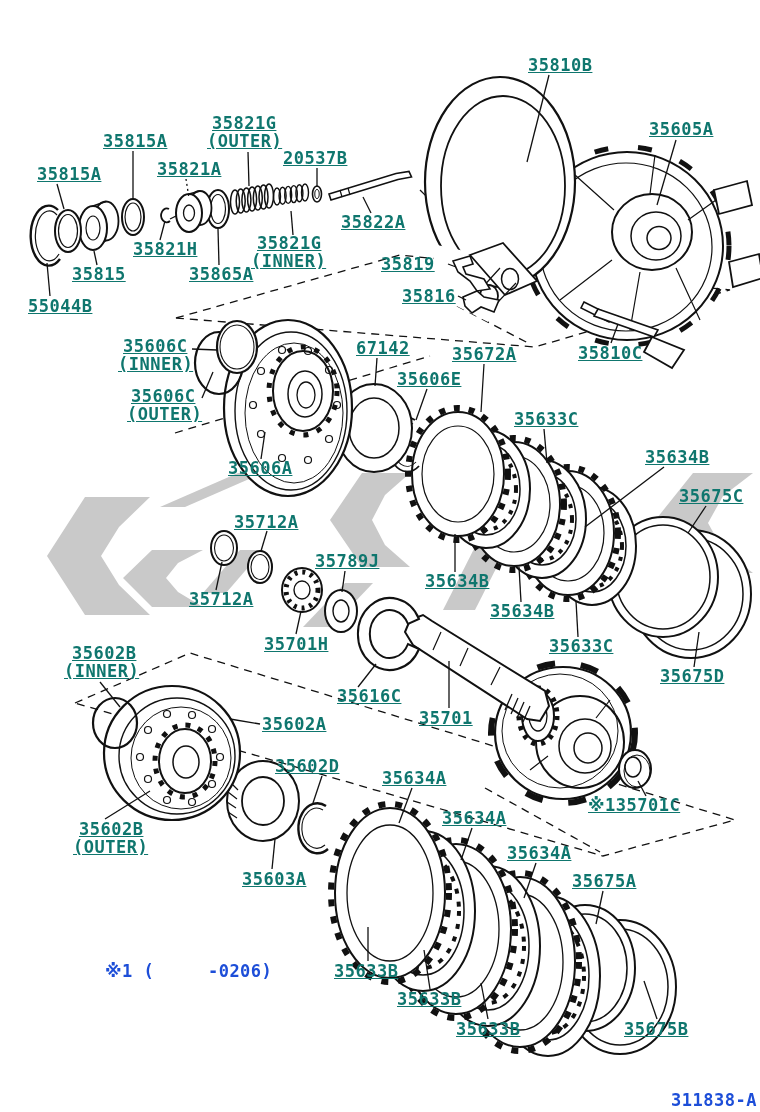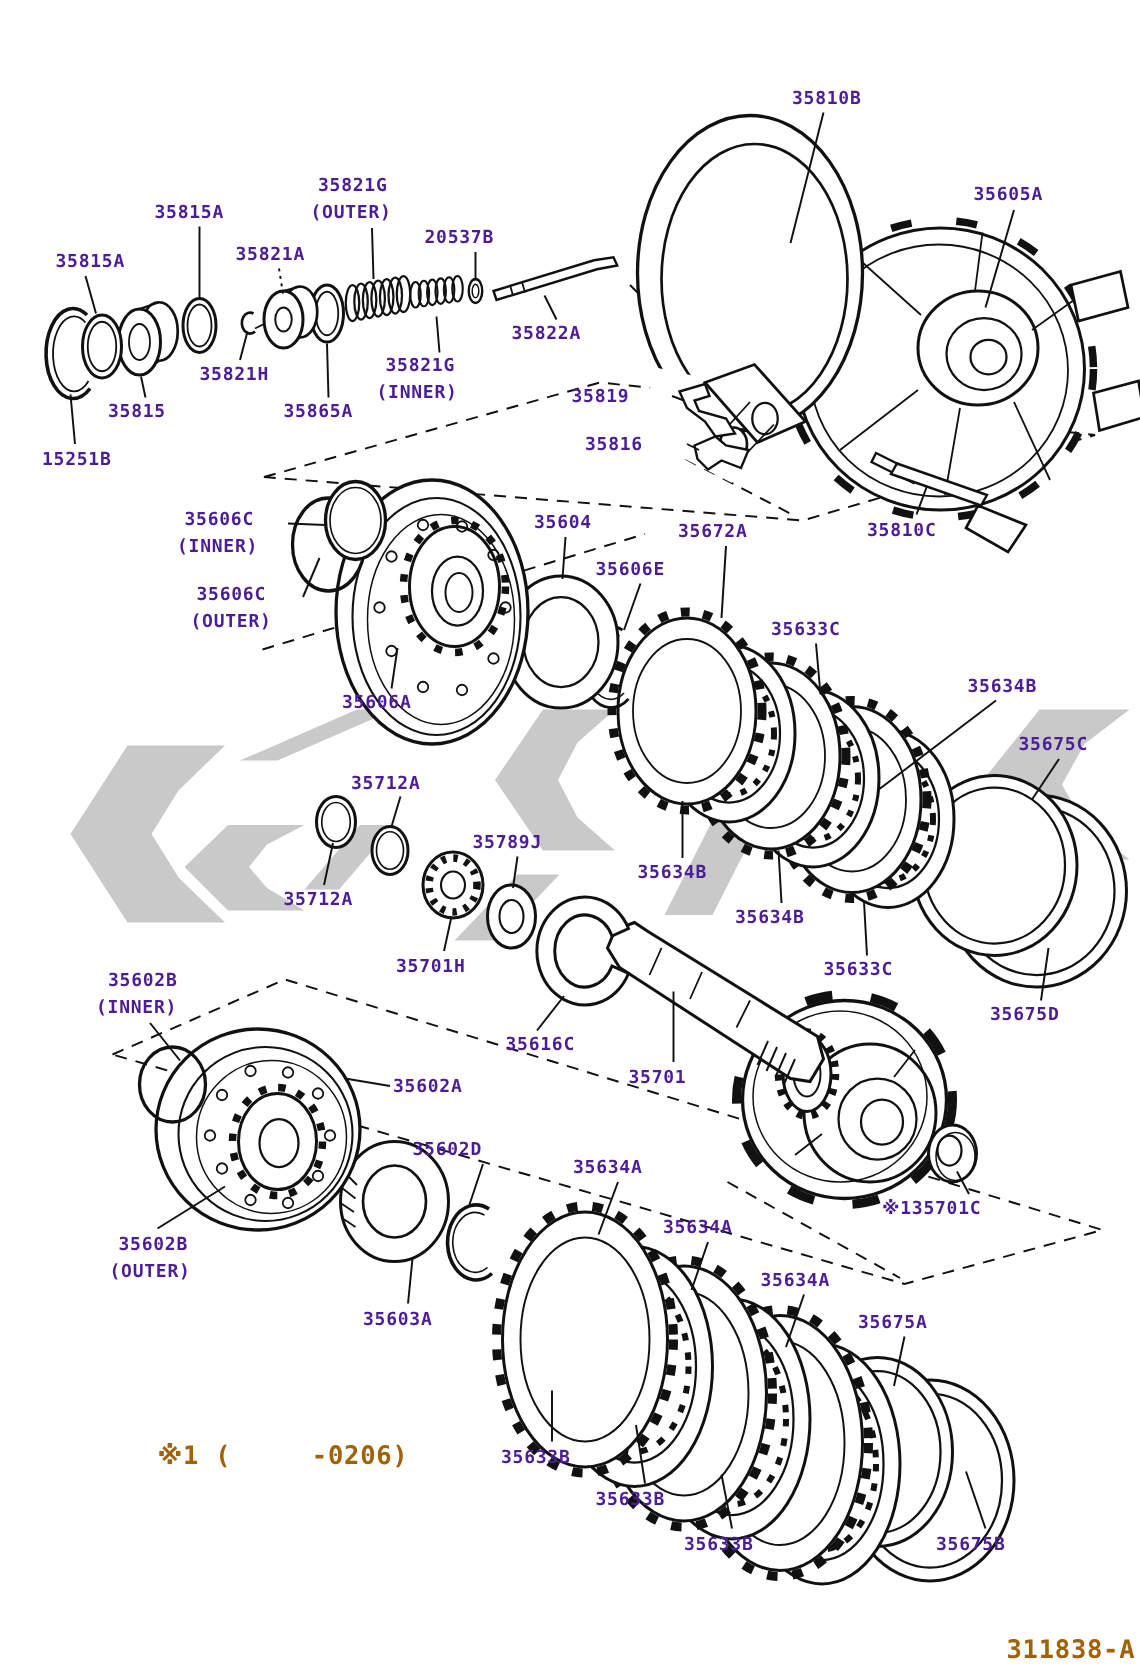--- a/index.html
+++ b/index.html
@@ -1,21 +1,21 @@
 <!DOCTYPE html>
 <html><head>
 <meta charset="utf-8">
 <style>
   html,body{margin:0;padding:0;background:#e8e8e8;}
   #page{position:relative;width:760px;height:1112px;background:#ffffff;overflow:hidden;
         font-family:"DejaVu Sans Mono","DejaVu Sans",monospace;}
   #art{position:absolute;left:0;top:0;}
-  .label{position:absolute;font-weight:bold;font-size:12px;line-height:17px;color:#4c1d95;
-         letter-spacing:0.5px;white-space:pre;}
-  #note-label,#footer-label{position:absolute;font-weight:bold;font-size:17px;color:#a16207;
+  .label{position:absolute;font-weight:bold;font-size:17px;line-height:17px;color:#0f766e;
+         letter-spacing:0.5px;white-space:pre;text-decoration:underline;}
+  #note-label,#footer-label{position:absolute;font-weight:bold;font-size:17px;color:#1d4ed8;
          letter-spacing:0.5px;white-space:pre;}
 </style>
 </head>
 <body>
 
 <div id="page">
 
   <svg id="art" width="760" height="1112" viewBox="0 0 760 1112">
 
     <g fill="#c9c9c9" stroke="none">
@@ -335,25 +335,25 @@
       <div class="label" style="left: 283px; top: 150px;">20537B</div>
       <div class="label" style="left: 157px; top: 161px;">35821A</div>
       <div class="label" style="left: 37px; top: 166px;">35815A</div>
       <div class="label" style="left: 341px; top: 214px;">35822A</div>
       <div class="label" style="left: 257px; top: 235px;">35821G</div>
       <div class="label" style="left: 251px; top: 253px;">(INNER)</div>
       <div class="label" style="left: 133px; top: 241px;">35821H</div>
       <div class="label" style="left: 381px; top: 256px;">35819</div>
       <div class="label" style="left: 189px; top: 266px;">35865A</div>
       <div class="label" style="left: 72px; top: 266px;">35815</div>
-      <div class="label" style="left: 390px; top: 288px; text-align: center;">35816</div>
-      <div class="label" style="left: 28px; top: 298px;">15251B</div>
+      <div class="label" style="left: 402px; top: 288px; text-align: center;">35816</div>
+      <div class="label" style="left: 28px; top: 298px;">55044B</div>
       <div class="label" style="left: 123px; top: 338px;">35606C</div>
       <div class="label" style="left: 118px; top: 356px;">(INNER)</div>
-      <div class="label" style="left: 356px; top: 340px;">35604</div>
+      <div class="label" style="left: 356px; top: 340px;">67142</div>
       <div class="label" style="left: 452px; top: 346px;">35672A</div>
       <div class="label" style="left: 578px; top: 345px;">35810C</div>
       <div class="label" style="left: 397px; top: 371px;">35606E</div>
       <div class="label" style="left: 131px; top: 388px;">35606C</div>
       <div class="label" style="left: 127px; top: 406px;">(OUTER)</div>
       <div class="label" style="left: 514px; top: 411px;">35633C</div>
       <div class="label" style="left: 645px; top: 449px;">35634B</div>
       <div class="label" style="left: 228px; top: 460px;">35606A</div>
       <div class="label" style="left: 679px; top: 488px;">35675C</div>
       <div class="label" style="left: 234px; top: 514px;">35712A</div>

